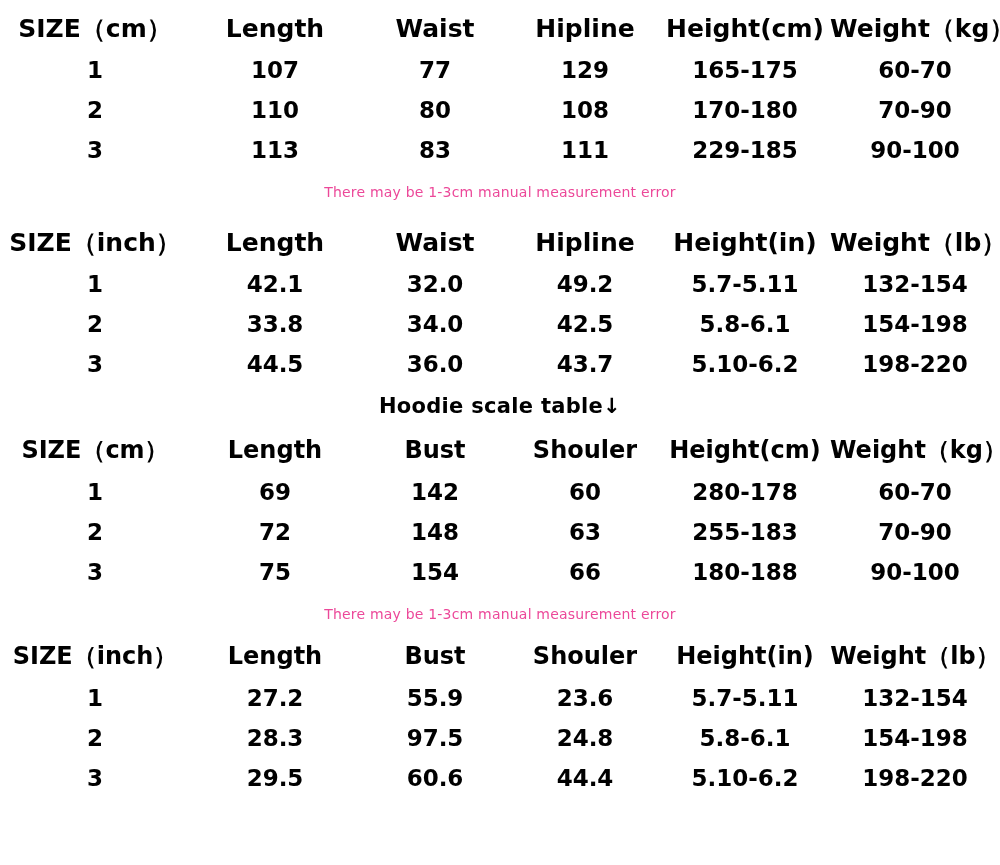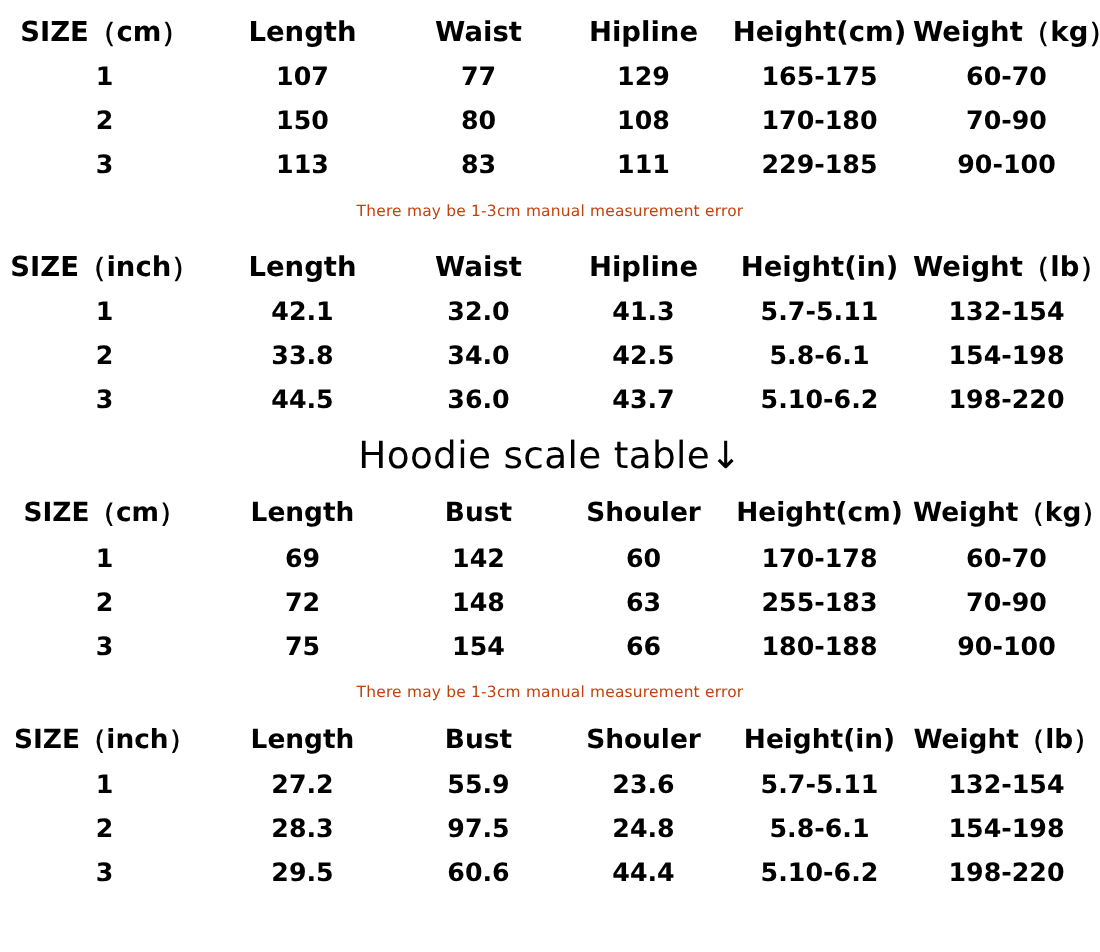--- a/index.html
+++ b/index.html
@@ -45,30 +45,30 @@
   
   col.c-size   { width: 19%; }
   col.c-a      { width: 17%; }
   col.c-b      { width: 15%; }
   col.c-c      { width: 15%; }
   col.c-d      { width: 17%; }
   col.c-e      { width: 17%; }
 
   .note {
     text-align: center;
-    color: #c2410c;
+    color: #ec4899;
     font-size: 14px;
     font-weight: normal;
     padding: 14px 0 10px 0;
     letter-spacing: 0.2px;
   }
   .section-title {
     text-align: center;
-    font-size: 34px;
-    font-weight: normal;
+    font-size: 21px;
+    font-weight: bold;
     padding: 10px 0 8px 0;
     letter-spacing: 0.3px;
   }
   .block-1 { padding-top: 6px; }
   .block-2 { padding-top: 10px; }
   .block-3 { padding-top: 2px; }
   .block-4 { padding-top: 2px; }
 
   .t2 .hdr-row th { font-size: 25px; }
   .t3 .hdr-row th { font-size: 24px; }
@@ -105,21 +105,21 @@
         <tr class="data-row">
           <td>1</td>
           <td>107</td>
           <td>77</td>
           <td>129</td>
           <td>165-175</td>
           <td>60-70</td>
         </tr>
         <tr class="data-row">
           <td>2</td>
-          <td>150</td>
+          <td>110</td>
           <td>80</td>
           <td>108</td>
           <td>170-180</td>
           <td>70-90</td>
         </tr>
         <tr class="data-row">
           <td>3</td>
           <td>113</td>
           <td>83</td>
           <td>111</td>
@@ -150,21 +150,21 @@
           <th>Hipline</th>
           <th>Height(in)</th>
           <th>Weight（lb）</th>
         </tr>
       </thead>
       <tbody>
         <tr class="data-row">
           <td>1</td>
           <td>42.1</td>
           <td>32.0</td>
-          <td>41.3</td>
+          <td>49.2</td>
           <td>5.7-5.11</td>
           <td>132-154</td>
         </tr>
         <tr class="data-row">
           <td>2</td>
           <td>33.8</td>
           <td>34.0</td>
           <td>42.5</td>
           <td>5.8-6.1</td>
           <td>154-198</td>
@@ -202,21 +202,21 @@
           <th>Height(cm)</th>
           <th>Weight（kg）</th>
         </tr>
       </thead>
       <tbody>
         <tr class="data-row">
           <td>1</td>
           <td>69</td>
           <td>142</td>
           <td>60</td>
-          <td>170-178</td>
+          <td>280-178</td>
           <td>60-70</td>
         </tr>
         <tr class="data-row">
           <td>2</td>
           <td>72</td>
           <td>148</td>
           <td>63</td>
           <td>255-183</td>
           <td>70-90</td>
         </tr>

